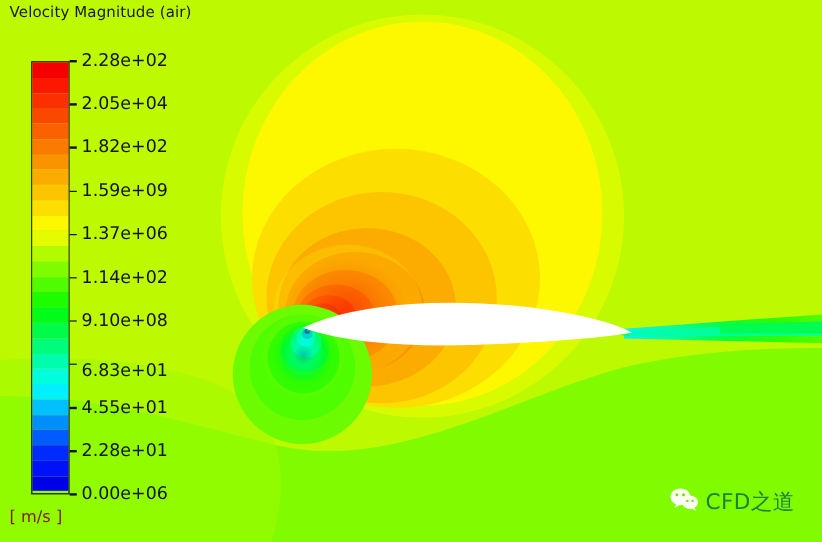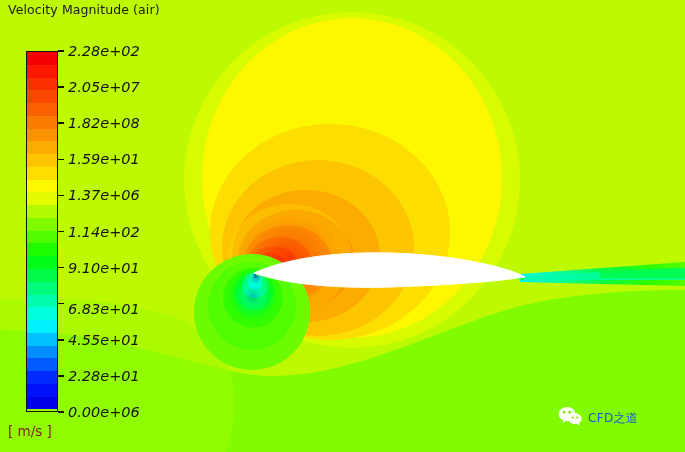--- a/index.html
+++ b/index.html
@@ -21,35 +21,35 @@
 
   #cbar-wrap{position:absolute;left:26px;top:51px;width:32px;height:361px;}
   #cbar{position:absolute;left:0;top:0;width:32px;height:361px;
         border:1.6px solid #0f0f0f;box-sizing:border-box;}
   .band{width:100%;}
 
   .tick{position:absolute;left:58px;width:6px;height:1.6px;background:#111;}
   .tlabel{
     position:absolute;left:68px;
     font-size:14.5px;color:#141414;
-    white-space:nowrap;transform:translateY(-50%);font-style:italic;
+    white-space:nowrap;transform:translateY(-50%);
   }
 
   #units{
     position:absolute;left:8px;top:423px;
     font-size:13.5px;color:#7f1d1d;white-space:nowrap;
   }
 
   #watermark{
     position:absolute;left:558px;top:406px;
     display:flex;align-items:center;gap:6px;
     opacity:.96;
   }
   #wm-text{
-    font-size:12px;color:#1d4ed8;white-space:nowrap;
+    font-size:18px;color:#15803d;white-space:nowrap;
     letter-spacing:.3px;
   }
 </style>
 </head>
 <body>
 
 <div id="stage">
 
   <svg id="field" viewBox="0 0 685 452" preserveAspectRatio="none">
     <defs>
@@ -166,31 +166,31 @@
         <div class="band" style="background: rgb(0, 43, 254); height: 12.7786px;"></div>
         <div class="band" style="background: rgb(0, 16, 248); height: 12.7786px;"></div>
         <div class="band" style="background: rgb(0, 0, 232); height: 12.7786px;"></div>
       </div>
   </div>
 
   <div id="ticks">
       <div class="tick" style="top: 50.2px;"></div>
       <div class="tlabel" style="top: 51px;">2.28e+02</div>
       <div class="tick" style="top: 86.3px;"></div>
-      <div class="tlabel" style="top: 87.1px;">2.05e+07</div>
+      <div class="tlabel" style="top: 87.1px;">2.05e+04</div>
       <div class="tick" style="top: 122.4px;"></div>
-      <div class="tlabel" style="top: 123.2px;">1.82e+08</div>
+      <div class="tlabel" style="top: 123.2px;">1.82e+02</div>
       <div class="tick" style="top: 158.5px;"></div>
-      <div class="tlabel" style="top: 159.3px;">1.59e+01</div>
+      <div class="tlabel" style="top: 159.3px;">1.59e+09</div>
       <div class="tick" style="top: 194.6px;"></div>
       <div class="tlabel" style="top: 195.4px;">1.37e+06</div>
       <div class="tick" style="top: 230.7px;"></div>
       <div class="tlabel" style="top: 231.5px;">1.14e+02</div>
       <div class="tick" style="top: 266.8px;"></div>
-      <div class="tlabel" style="top: 267.6px;">9.10e+01</div>
+      <div class="tlabel" style="top: 267.6px;">9.10e+08</div>
       <div class="tick" style="top: 302.9px;"></div>
       <div class="tlabel" style="top: 309px;">6.83e+01</div>
       <div class="tick" style="top: 339px;"></div>
       <div class="tlabel" style="top: 339.8px; text-align: right;">4.55e+01</div>
       <div class="tick" style="top: 375.1px;"></div>
       <div class="tlabel" style="top: 375.9px;">2.28e+01</div>
       <div class="tick" style="top: 411.2px;"></div>
       <div class="tlabel" style="top: 412px;">0.00e+06</div>
     </div>
 

